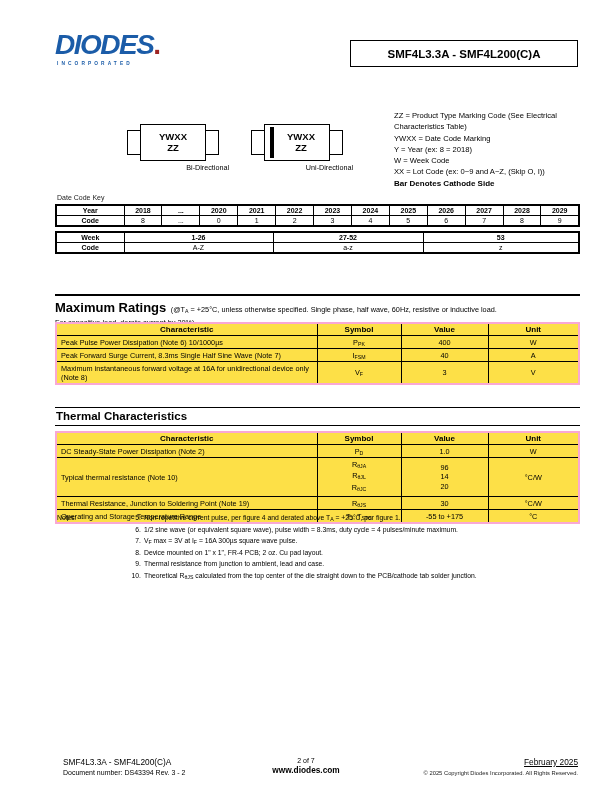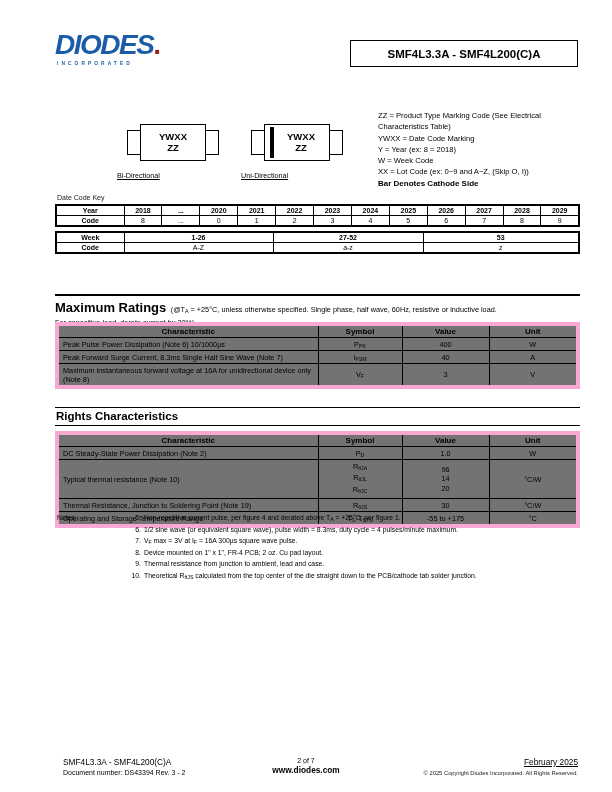--- a/index.html
+++ b/index.html
@@ -28,37 +28,37 @@
   
   .pkg { position:absolute; top:124px; width:92px; height:60px; }
   .pkg-bi { left:127px; } .pkg-uni { left:251px; }
   .pkg-tab { position:absolute; width:15px; height:25px; top:6px; border:1.5px solid #000; background:#fff; }
   .pkg-tab.l { left:0; } .pkg-tab.r { right:0; }
   .pkg-body { position:absolute; left:13px; top:0; width:66px; height:37px; border:1.8px solid #000; background:#fff;
               display:flex; flex-direction:column; align-items:center; justify-content:center;
               font-weight:bold; font-size:9.5px; line-height:10.5px; z-index:2; }
   .pkg-uni .pkg-body { padding-left:8px; }
   .cathode-bar { position:absolute; left:5px; top:2px; bottom:2px; width:3.5px; background:#000; }
-  .pkg-cap { position:absolute; top:47px; left:-10px; right:-10px; text-align:left; font-size:7.2px;text-decoration:underline; }
-
-  
-  .legend { position:absolute; left:378px; top:110px; font-size:7.6px; line-height:11.3px; }
+  .pkg-cap { position:absolute; top:39px; left:-10px; right:-10px; text-align:right; font-size:7.2px; }
+
+  
+  .legend { position:absolute; left:394px; top:110px; font-size:7.6px; line-height:11.3px; }
   .legend-bold { font-size:8px; font-weight:bold; }
 
   
   .dck-label { position:absolute; left:57px; top:194px; font-size:7px; color:#222; }
   table.grid { position:absolute; left:55px; border-collapse:collapse; width:525px; table-layout:fixed;
                background:#fff; border:2px solid #000; }
   table.grid td { border:1px solid #000; font-size:7px; text-align:center; padding:1px 2px; height:10px; vertical-align:middle; }
   table.grid .b { font-weight:bold; }
   .tbl-year { top:204px; } .tbl-week { top:231px; }
 
   
   table.spec { position:absolute; left:55px; border-collapse:collapse; width:525px; table-layout:fixed;
-               background:#737373; border:4px solid #f9a8d4; }
+               background:#fde047; border:2px solid #f9a8d4; }
   table.spec td { border:1px solid #000; font-size:7.3px; padding:1.5px 4px; vertical-align:middle; text-align:center; }
   table.spec td.chr { text-align:left; }
   table.spec tr.hdr td { font-weight:bold; font-size:8px; padding:1px 2px; }
   .tbl-max { top:322px; } .tbl-thermal { top:431px; }
   sub, .sb { font-size:5.2px; vertical-align:-1px; letter-spacing:0; }
   .symline { line-height:9.7px; }
 
   
   .notes { position:absolute; left:57px; top:513px; width:530px; display:flex; font-size:6.8px; line-height:9.6px; }
   .notes-label { width:70px; }
@@ -222,21 +222,21 @@
     <tr>
       <td class="chr">Maximum instantaneous forward voltage at 16A for unidirectional device only (Note 8)</td>
       <td><span>V</span><sub>F</sub></td>
       <td>3</td>
       <td>V</td>
     </tr>
   </tbody>
     </table>
 
   <div class="sec-head sec-thermal">
-    <span>Rights Characteristics</span>
+    <span>Thermal Characteristics</span>
   </div>
 
   <table class="spec tbl-thermal">
     <colgroup>
         <col style="width:261px">
         <col style="width:84px">
         <col style="width:87px">
         <col>
       </colgroup>
     <tbody>

